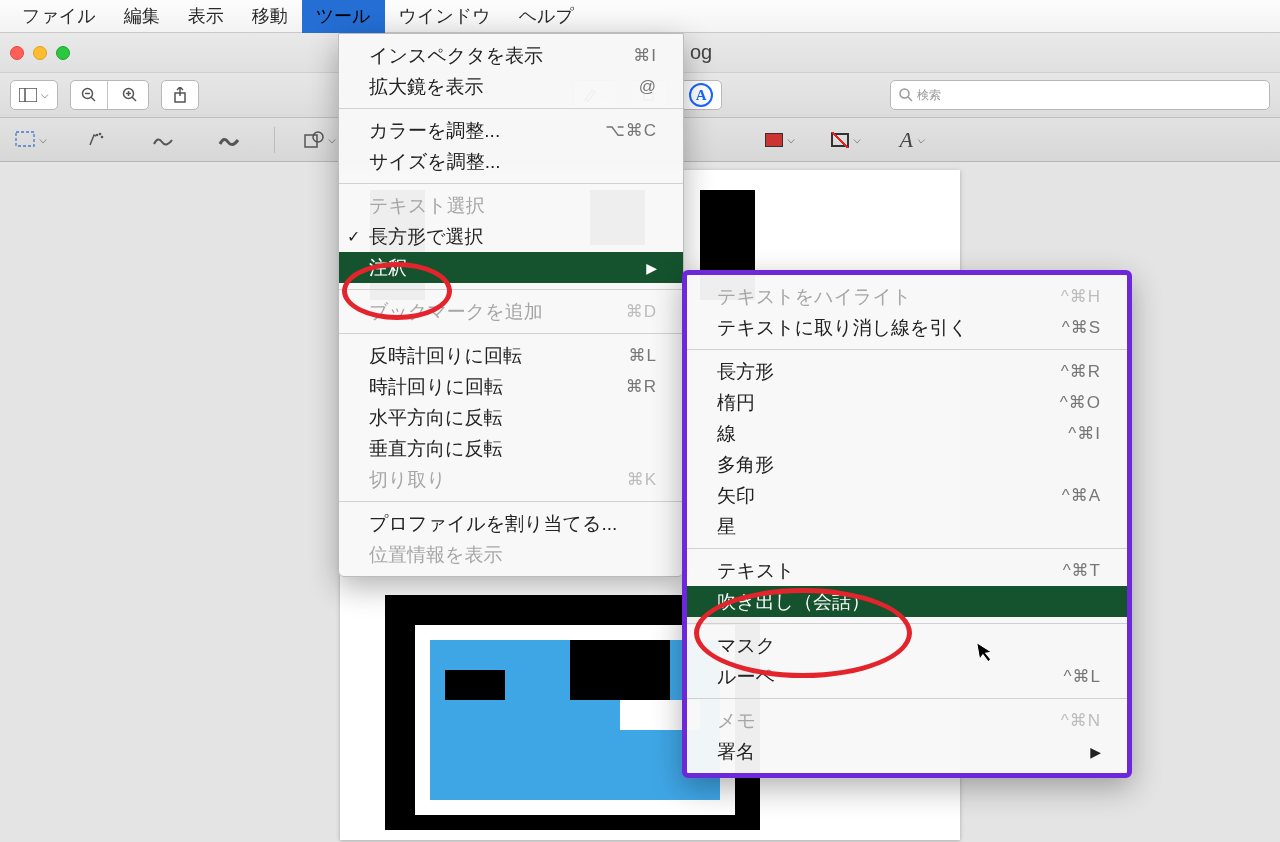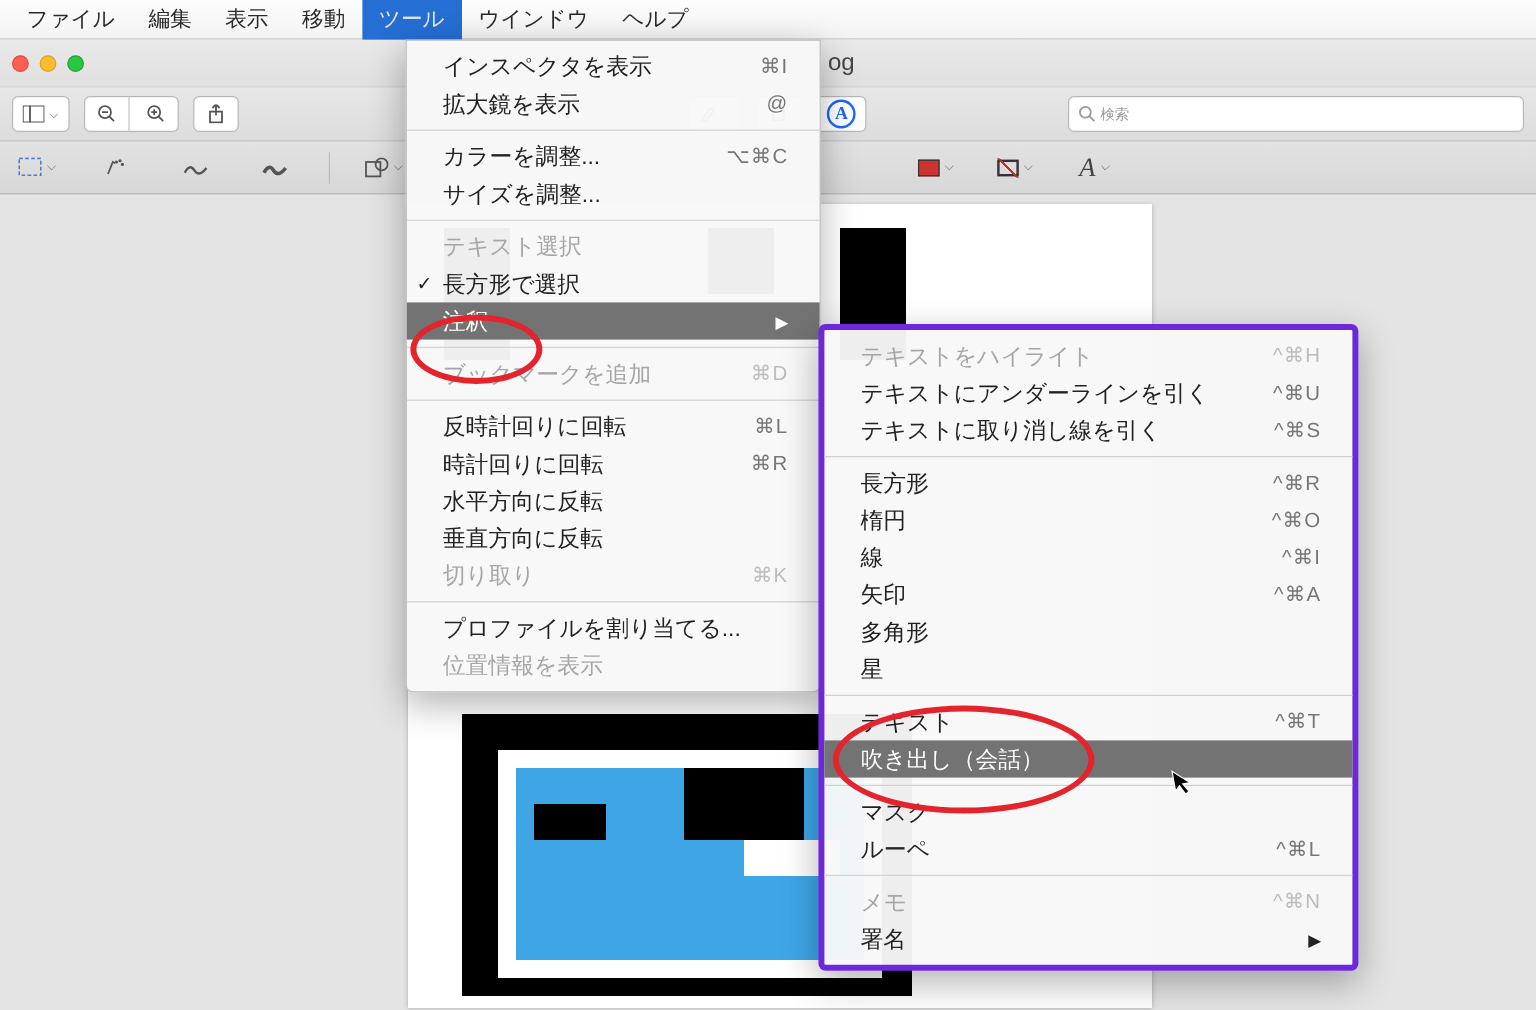--- a/index.html
+++ b/index.html
@@ -1,20 +1,20 @@
 <!DOCTYPE html>
 <html><head>
   <meta charset="utf-8">
   <style>
     * { margin: 0; padding: 0; box-sizing: border-box; font-family: -apple-system, "Hiragino Sans", sans-serif; }
     body { width: 1280px; height: 842px; background: #e4e4e4; overflow: hidden; position: relative; }
 
     .menubar { height: 33px; background: linear-gradient(#fdfdfd, #f3f3f3); border-bottom: 1px solid #c9c9c9; display: flex; align-items: center; padding: 0 8px; font-size: 18px; color: #2a2a2a; }
     .menubar .mitem { padding: 0 14px; height: 33px; display: flex; align-items: center; }
-    .menubar .mitem.active { background: #246ed4; color: #e5e5e5; }
+    .menubar .mitem.active { background: #246ed4; color: #000000; }
 
     .titlebar { height: 40px; background: linear-gradient(#e9e9e9, #e0e0e0); border-bottom: 1px solid #cfcfcf; display: flex; align-items: center; padding: 0 10px; }
     .traffic { display: flex; gap: 9px; margin-right: 16px; }
     .dot { width: 14px; height: 14px; border-radius: 50%; }
     .dot.red { background: #ff5f57; border: 1px solid #e24640; }
     .dot.yellow { background: #febc2e; border: 1px solid #dba124; }
     .dot.green { background: #28c840; border: 1px solid #1fa330; }
     .wintitle { position: absolute; left: 50%; transform: translateX(-50%); color: #444; font-size: 20px; }
 
     .toolbar { height: 45px; background: linear-gradient(#e7e7e7, #dcdcdc); border-bottom: 1px solid #bfbfbf; display: flex; align-items: center; padding: 0 10px; gap: 12px; }
@@ -28,21 +28,21 @@
     .edittoolbar { height: 44px; background: linear-gradient(#e2e2e2, #d7d7d7); border-bottom: 1px solid #b5b5b5; display: flex; align-items: center; padding: 0 10px; gap: 24px; }
     .eicon { width: 42px; height: 30px; display: flex; align-items: center; justify-content: center; color: #555; font-size: 20px; gap:4px;}
 
     .canvas { position: absolute; left: 340px; top: 170px; width: 620px; height: 670px; background: #fff; box-shadow: 0 1px 4px rgba(0,0,0,.25); }
     .pix { position: absolute; left: 30px; top: 20px; }
 
     .menu { position: absolute; left: 338px; top: 33px; width: 346px; background: rgba(248,248,248,.96); border: 1px solid #bcbcbc; border-radius: 0 0 6px 6px; box-shadow: 0 10px 30px rgba(0,0,0,.3); padding: 6px 0; }
     .submenu { position: absolute; left: 682px; top: 270px; width: 450px; background: rgba(248,248,248,.96); border: 5px solid #6d28d9; border-radius: 6px; box-shadow: 0 10px 30px rgba(0,0,0,.3); padding: 6px 0; }
     .menu-row { height: 31px; display: flex; align-items: center; padding: 0 26px 0 30px; font-size: 19px; color: #222; position: relative; }
     .menu-row.disabled { color: #a6a6a6; }
-    .menu-row.hl { background: #737373; color: #fff; }
+    .menu-row.hl { background: #14532d; color: #fff; }
     .menu-row .sc { margin-left: auto; font-size: 17px; color: #777; letter-spacing: 1px; }
     .menu-row.disabled .sc { color: #bdbdbd; }
     .menu-row .arrow { margin-left: auto; font-size: 14px; }
     .menu-row .check { position: absolute; left: 8px; font-size: 16px; }
     .sep { height: 1px; background: #d1d1d1; margin: 6px 0; }
 
     .ellipse { position: absolute; border: 5px solid #e3242d; border-radius: 50%; pointer-events: none; }
     .ellipse.e1 { left: 342px; top: 262px; width: 110px; height: 58px; }
     .ellipse.e2 { left: 694px; top: 588px; width: 218px; height: 90px; }
 
@@ -256,46 +256,42 @@
       <span>位置情報を表示</span>
     </div>
   </div>
 
 <div class="submenu" id="annotmenu">
     <div class="menu-row disabled">
       <span>テキストをハイライト</span>
       <span class="sc">^⌘H</span>
     </div>
     <div class="menu-row">
-      <span>テキストにアンダーラインを引く</span>
-      <span class="sc">^⌘U</span>
-    </div>
-    <div class="menu-row">
       <span>テキストに取り消し線を引く</span>
       <span class="sc">^⌘S</span>
     </div>
     <div class="sep"></div>
     <div class="menu-row">
       <span>長方形</span>
       <span class="sc">^⌘R</span>
     </div>
     <div class="menu-row">
       <span>楕円</span>
       <span class="sc">^⌘O</span>
     </div>
     <div class="menu-row">
       <span>線</span>
       <span class="sc">^⌘I</span>
     </div>
     <div class="menu-row">
+      <span>多角形</span>
+    </div>
+    <div class="menu-row">
       <span>矢印</span>
       <span class="sc">^⌘A</span>
-    </div>
-    <div class="menu-row">
-      <span>多角形</span>
     </div>
     <div class="menu-row">
       <span>星</span>
     </div>
     <div class="sep"></div>
     <div class="menu-row">
       <span>テキスト</span>
       <span class="sc">^⌘T</span>
     </div>
     <div class="menu-row hl">

